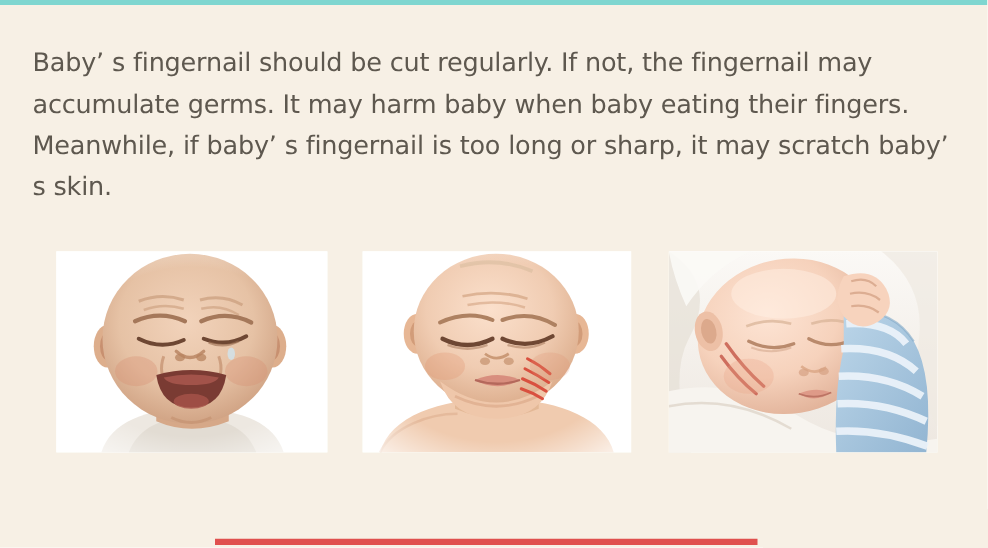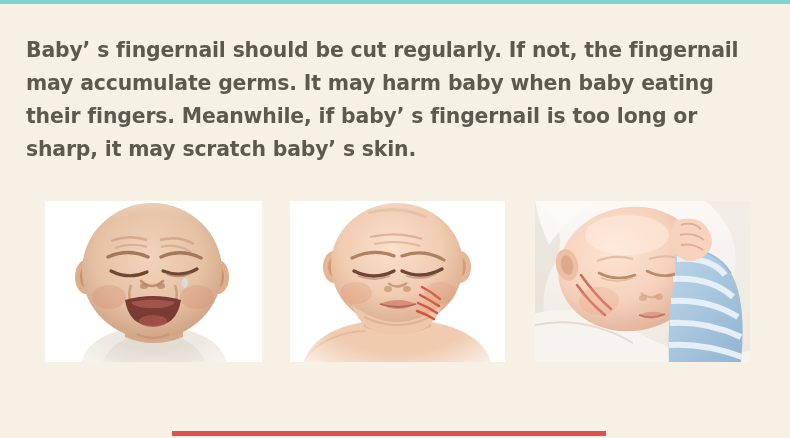--- a/index.html
+++ b/index.html
@@ -33,21 +33,21 @@
 
   
   .copy {
     position: absolute;
     left: 26px;
     top: 34px;
     width: 745px;
     color: #5E584F;
     font-family: "DejaVu Sans", sans-serif;
     font-size: 20.4px;
-    font-weight: 700;
+    font-weight: 400;
     line-height: 33px;
     letter-spacing: -0.15px;
     white-space: pre-wrap;
     word-break: normal;
   }
 
   
   .photo-row {
     position: absolute;
     left: 0;

